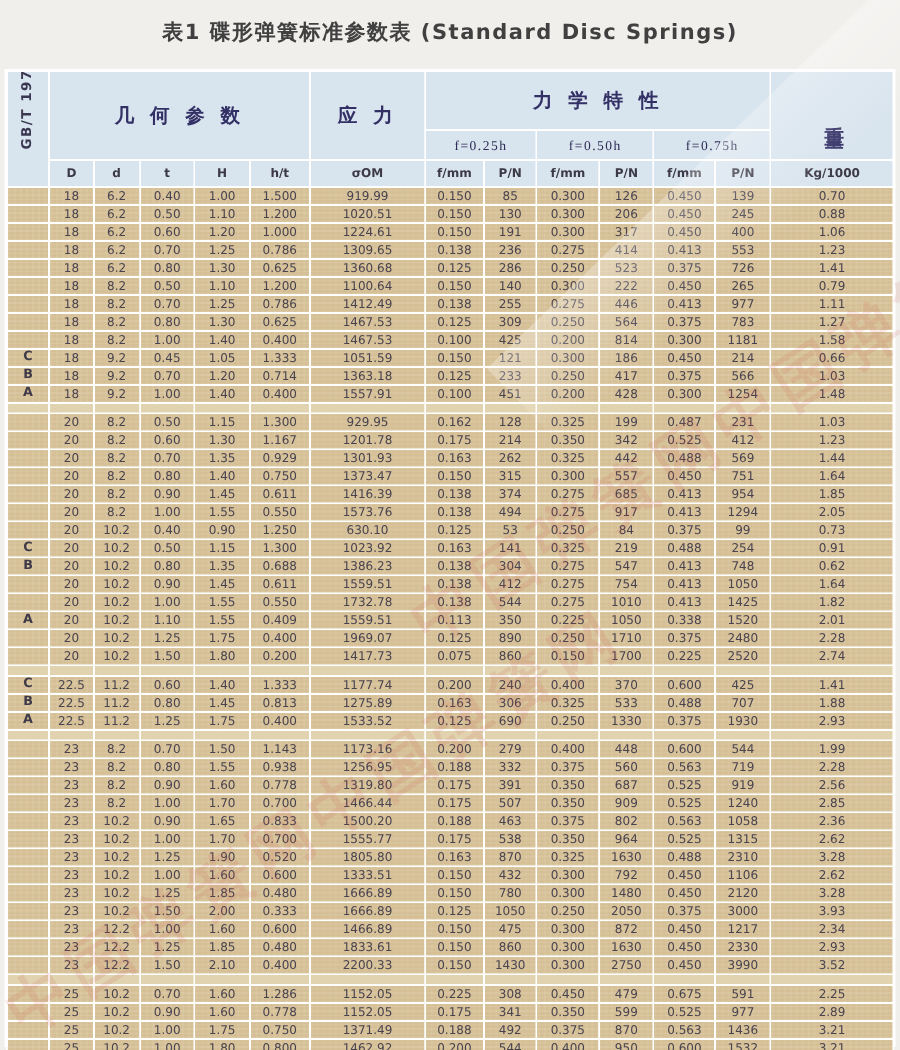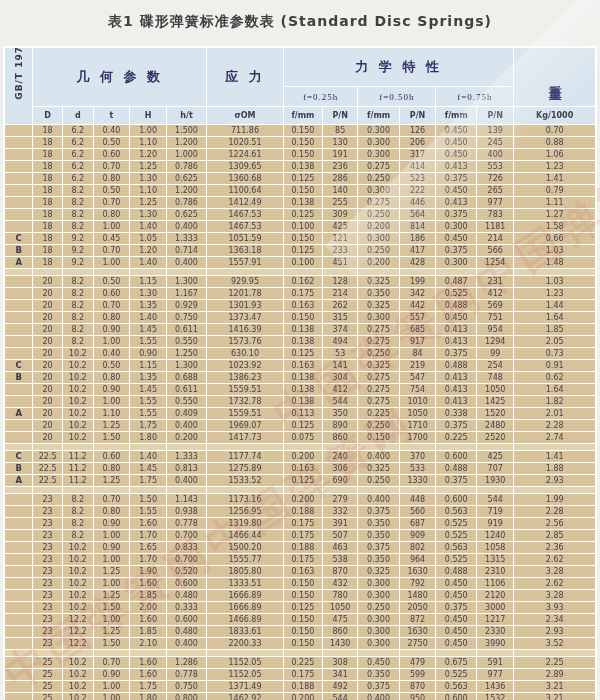--- a/index.html
+++ b/index.html
@@ -106,21 +106,21 @@
         </tr>
     </thead>
     <tbody id="table-body">
         <tr>
           <td class="marker"></td>
           <td>18</td>
           <td>6.2</td>
           <td>0.40</td>
           <td>1.00</td>
           <td>1.500</td>
-          <td>711.86</td>
+          <td>919.99</td>
           <td>0.150</td>
           <td>85</td>
           <td>0.300</td>
           <td>126</td>
           <td>0.450</td>
           <td>139</td>
           <td>0.70</td>
         </tr>
         <tr>
           <td class="marker"></td>

